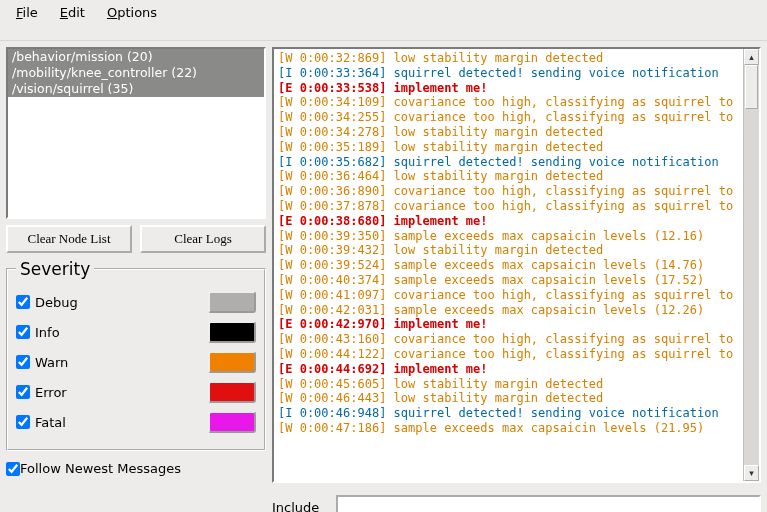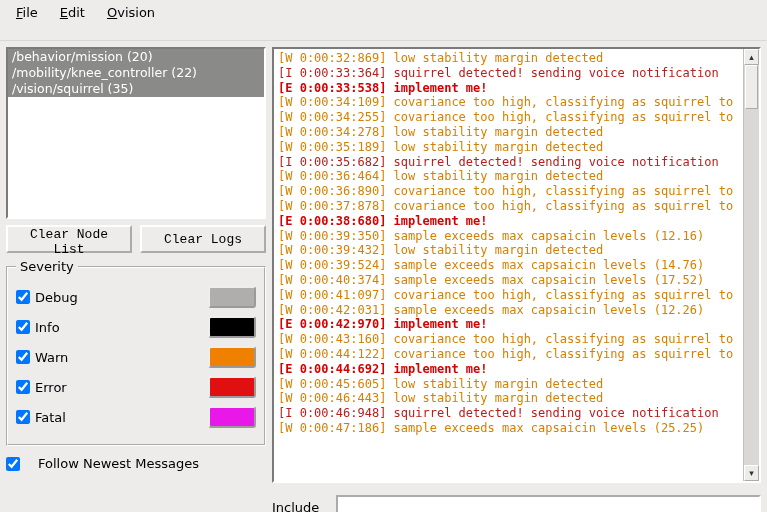--- a/index.html
+++ b/index.html
@@ -60,33 +60,33 @@
   }
   .btn-row {
     display: flex;
     gap: 8px;
   }
   button.clear-btn {
     flex: 1;
     height: 28px;
     background: #edeceb;
     border: 2px outset #fff;
-    font-family: Liberation Mono, monospace;
+    font-family: Liberation Serif, serif;
     font-size: 13px;
     padding: 0 6px;
     cursor: default;
   }
   fieldset.severity {
     border: 2px groove #fff;
     margin: 0;
     padding: 6px 8px 10px 8px;
   }
   fieldset.severity legend {
     padding: 0 4px;
-    font-size: 13px;
+    font-size: 17px;
   }
   .sev-row {
     display: flex;
     align-items: center;
     margin: 4px 0;
     height: 26px;
   }
   .sev-row label {
     display: flex;
     align-items: center;
@@ -100,21 +100,21 @@
   }
   .swatch {
     width: 48px;
     height: 22px;
     border: 2px outset #eee;
     border-radius: 3px;
   }
   .follow-row {
     display: flex;
     align-items: center;
-    gap: 18px;
+    gap: 0;
     margin-top: 4px;
   }
   .follow-row input[type=checkbox]{ width:14px; height:14px; margin:0;}
   .right-pane {
     flex: 1;
     display: flex;
     flex-direction: column;
     gap: 12px;
     min-width: 0;
   }
@@ -135,21 +135,21 @@
     padding: 2px 4px;
     font-family: "DejaVu Sans Mono", "Liberation Mono", Consolas, monospace;
     font-size: 12px;
     line-height: 14.8px;
     white-space: nowrap;
     overflow: hidden;
     min-width: 0;
   }
   .log-line { overflow: hidden; text-overflow: clip; }
   .lvl-W { color: #d68000; }
-  .lvl-I { color: #b91c1c; }
+  .lvl-I { color: #0369a1; }
   .lvl-E { color: #d60000; font-weight: bold; }
   .scrollbar {
     width: 16px;
     background: #d9d8d6;
     border-left: 1px solid #bfbfbf;
     position: relative;
   }
   .scrollbar .arrow {
     position: absolute;
     left: 0; right: 0;
@@ -187,21 +187,21 @@
     font-size: 13px;
     padding: 0 4px;
   }
 </style>
 </head>
 <body>
 
 <div class="menubar">
   <div class="menu-item"><span class="ul">F</span><span>ile</span></div>
   <div class="menu-item"><span class="ul">E</span><span>dit</span></div>
-  <div class="menu-item"><span class="ul">O</span><span>vision</span></div>
+  <div class="menu-item"><span class="ul">O</span><span>ptions</span></div>
 </div>
 
 <div class="main">
   <div class="left-pane">
     <div class="node-list">
       <div class="node-list-inner" id="node-list-inner">
           <div class="node-item">/behavior/mission (20)</div>
           <div class="node-item">/mobility/knee_controller (22)</div>
           <div class="node-item">/vision/squirrel (35)</div>
         </div>
@@ -277,21 +277,21 @@
           <div class="log-line lvl-W">[W 0:00:40:374] sample exceeds max capsaicin levels (17.52)</div>
           <div class="log-line lvl-W">[W 0:00:41:097] covariance too high, classifying as squirrel to be on sa…</div>
           <div class="log-line lvl-W">[W 0:00:42:031] sample exceeds max capsaicin levels (12.26)</div>
           <div class="log-line lvl-E">[E 0:00:42:970] implement me!</div>
           <div class="log-line lvl-W">[W 0:00:43:160] covariance too high, classifying as squirrel to be on sa…</div>
           <div class="log-line lvl-W">[W 0:00:44:122] covariance too high, classifying as squirrel to be on sa…</div>
           <div class="log-line lvl-E">[E 0:00:44:692] implement me!</div>
           <div class="log-line lvl-W">[W 0:00:45:605] low stability margin detected</div>
           <div class="log-line lvl-W">[W 0:00:46:443] low stability margin detected</div>
           <div class="log-line lvl-I">[I 0:00:46:948] squirrel detected! sending voice notification</div>
-          <div class="log-line lvl-W">[W 0:00:47:186] sample exceeds max capsaicin levels (25.25)</div>
+          <div class="log-line lvl-W">[W 0:00:47:186] sample exceeds max capsaicin levels (21.95)</div>
         </div>
       <div class="scrollbar">
         <div class="arrow up">▴</div>
         <div class="thumb"></div>
         <div class="arrow down">▾</div>
       </div>
     </div>
     <div class="filter-row">
       <div class="lbl">Include</div>
       <input type="text" value="" style="">

